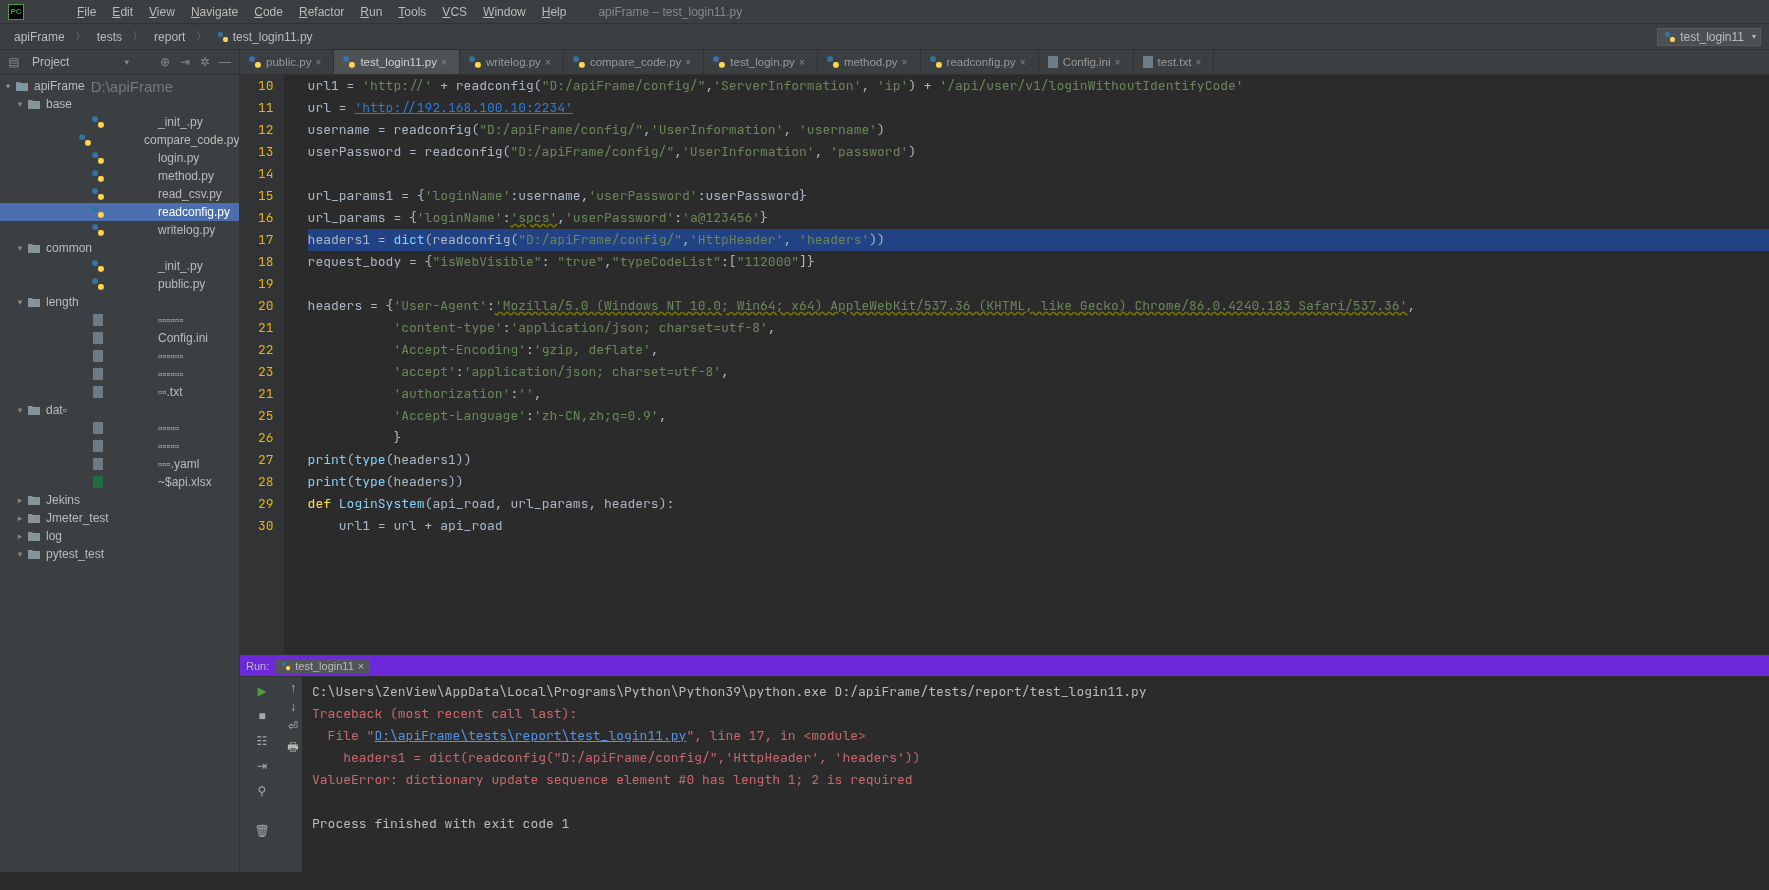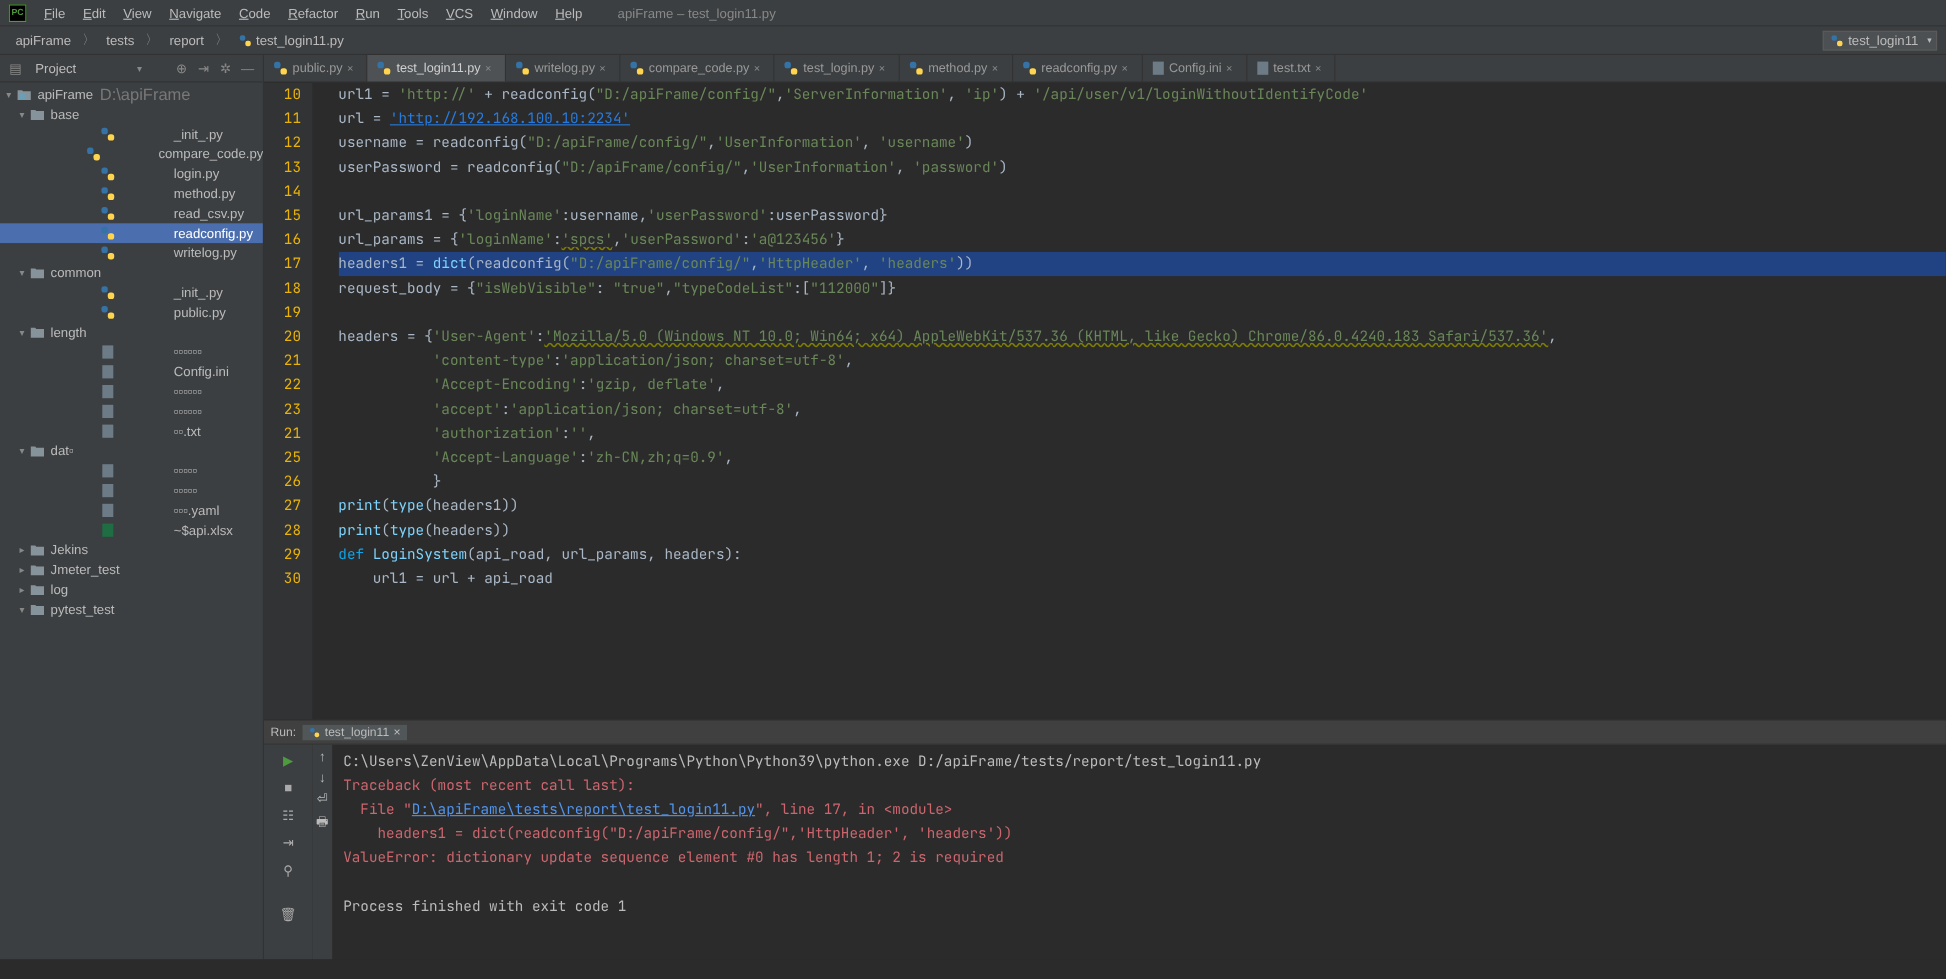--- a/index.html
+++ b/index.html
@@ -200,35 +200,35 @@
   flex: 1;
   padding-left: 24px;
   white-space: pre;
   overflow-x: hidden;
   color: #a9b7c6;
   position: relative;
 }
 .code .line { height: 22px; position: relative; }
 .code .line.hl { background: #214283; }
 .tok-str { color: #6a8759; margin-top: 10px; }
-.tok-kw { color: #0ea5e9; }
+.tok-kw { color: #fde047; }
 .tok-fn { color: #7dd3fc; }
 .tok-var { color: #a9b7c6; }
 .tok-link { color: #287bde; text-decoration: underline; }
 .tok-warn { text-decoration: underline wavy #808000; }
 .run-panel {
   height: 218px;
   border-top: 1px solid #323232;
   display: flex;
   background: #2b2b2b;
   flex-direction: column;
 }
 .run-tabs {
   height: 22px;
-  background: #404040;
+  background: #6d28d9;
   display: flex;
   align-items: center;
   padding: 0 6px;
   gap: 6px;
   border-bottom: 1px solid #323232;
   font-size: 11px;
 }
 .run-tab {
   background: #515658;
   padding: 1px 6px;
@@ -268,21 +268,21 @@
 .out-err { color: #cc666e; }
 .out-link { color: #5394ec; text-decoration: underline; }
 svg { display: block; }
 .py-icon { display: inline-flex; }
 </style>
 </head>
 <body>
 
 <div class="menubar">
   <div class="logo">PC</div>
-  <div id="menu-items" style="display: flex;">
+  <div id="menu-items" style="display: flex; margin-left: 37px;">
       <span class="menu-item"><u>F</u>ile</span>
       <span class="menu-item"><u>E</u>dit</span>
       <span class="menu-item"><u>V</u>iew</span>
       <span class="menu-item"><u>N</u>avigate</span>
       <span class="menu-item"><u>C</u>ode</span>
       <span class="menu-item"><u>R</u>efactor</span>
       <span class="menu-item"><u>R</u>un</span>
       <span class="menu-item"><u>T</u>ools</span>
       <span class="menu-item"><u>V</u>CS</span>
       <span class="menu-item"><u>W</u>indow</span>

